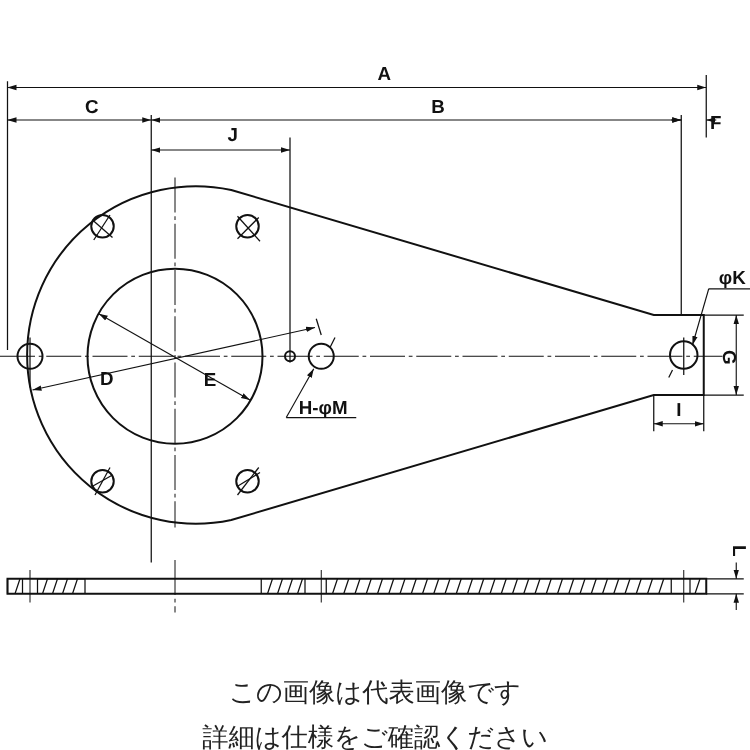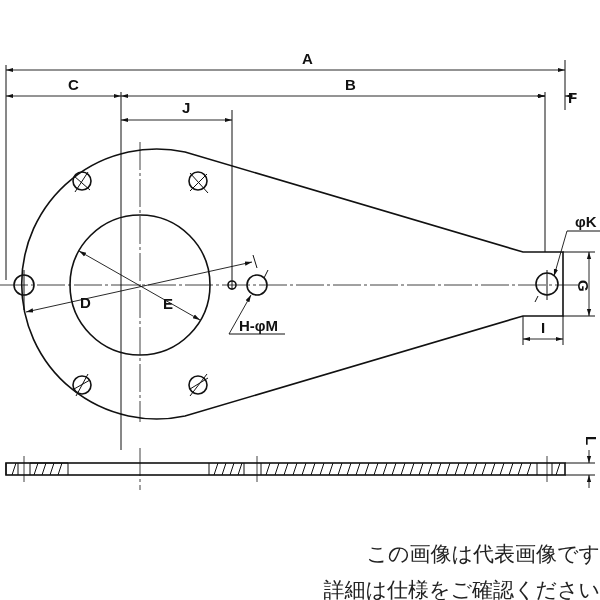--- a/index.html
+++ b/index.html
@@ -3,21 +3,21 @@
 <meta charset="utf-8">
 <style>
   html, body { margin: 0; padding: 0; background: #ffffff; }
   body { width: 600px; height: 600px; overflow: hidden; position: relative; font-family: "DejaVu Sans", sans-serif; }
   #drawing { position: absolute; left: 0; top: 0; width: 600px; height: 600px; }
   .ln { stroke: #111; stroke-width: 1.6; fill: none; }
   .thin { stroke: #111; stroke-width: 1; fill: none; }
   .dim { stroke: #111; stroke-width: 0.9; fill: none; }
   .center { stroke: #111; stroke-width: 0.8; fill: none; stroke-dasharray: 28 3 3 3; }
   .lbl { font-family: "Liberation Sans", sans-serif; font-weight: bold; font-size: 15px; fill: #111; }
-  .caption { position: absolute; left: 0; width: 600px; text-align: right; font-family: "DejaVu Sans", sans-serif; font-size: 21px; color: #222; line-height: 28px; }
+  .caption { position: absolute; left: 0; width: 600px; text-align: center; font-family: "DejaVu Sans", sans-serif; font-size: 21px; color: #222; line-height: 28px; }
 </style>
 </head>
 <body>
 
 <svg id="drawing" viewBox="0 0 600 600" xmlns="http://www.w3.org/2000/svg">
   <defs>
     <marker id="arr" viewBox="0 0 10 10" refX="10" refY="5" markerWidth="8" markerHeight="8" orient="auto-start-reverse">
       <path d="M0,2 L10,5 L0,8 z" fill="#111"></path>
     </marker>
   </defs>

